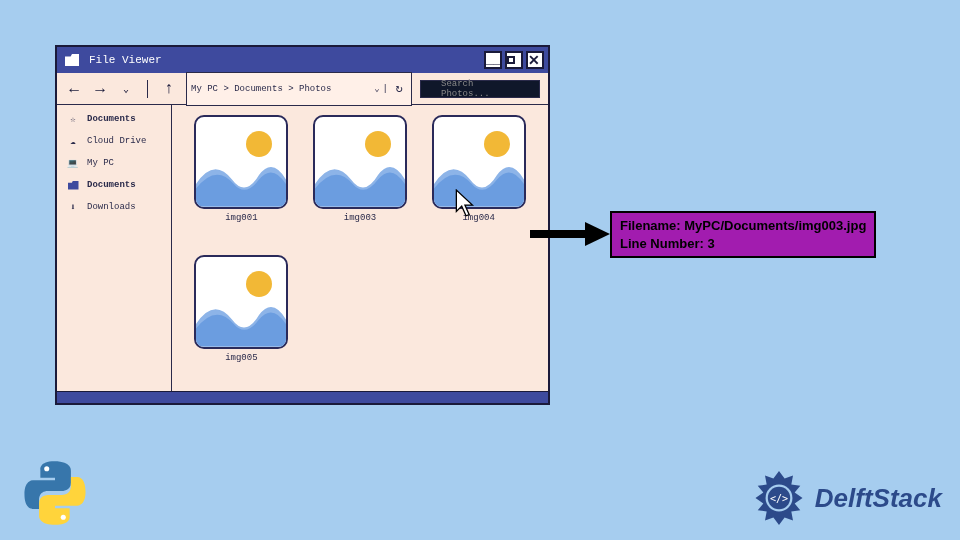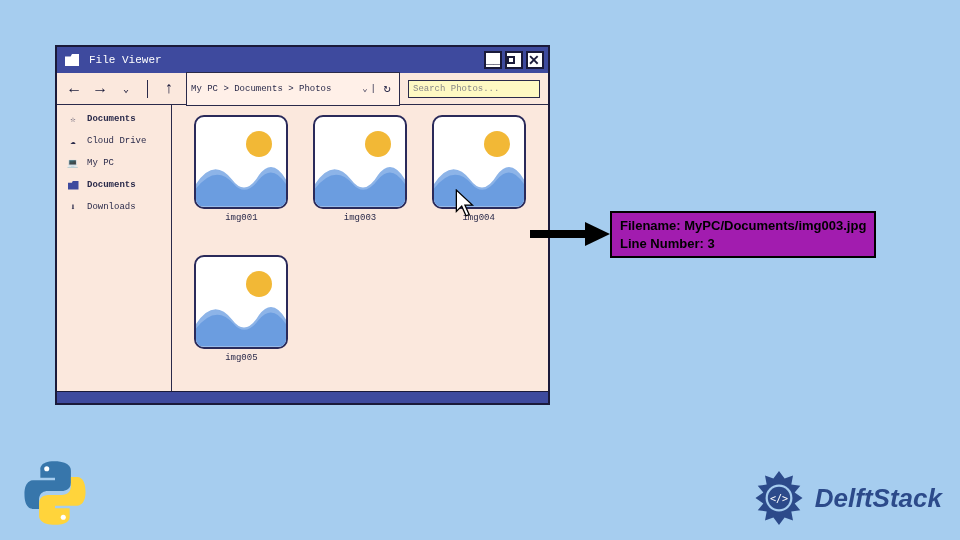--- a/index.html
+++ b/index.html
@@ -64,25 +64,25 @@
     background: #fff0e8;
     display: flex;
     align-items: center;
     padding: 16px 4px;
     font-size: 9px;
     color: #2a2a4a;
   }
   .pathbox .pspacer { flex:1; }
   .refresh { width: 16px; text-align:center; font-size:12px; }
   .searchbox {
-    width: 132px; height: 18px;
+    width: 120px; height: 18px;
     border: 1px solid #2a2a4a;
-    background: #fef9c3;
+    background: #0f172a;
     font-size: 9px;
-    padding: 0 4px;
+    padding: 0 20px;
     color: #888;
     display: flex; align-items: center;
   }
   .body {
     flex: 1;
     display: flex;
   }
   .sidebar {
     width: 115px;
     border-right: 1px solid #2a2a4a;

